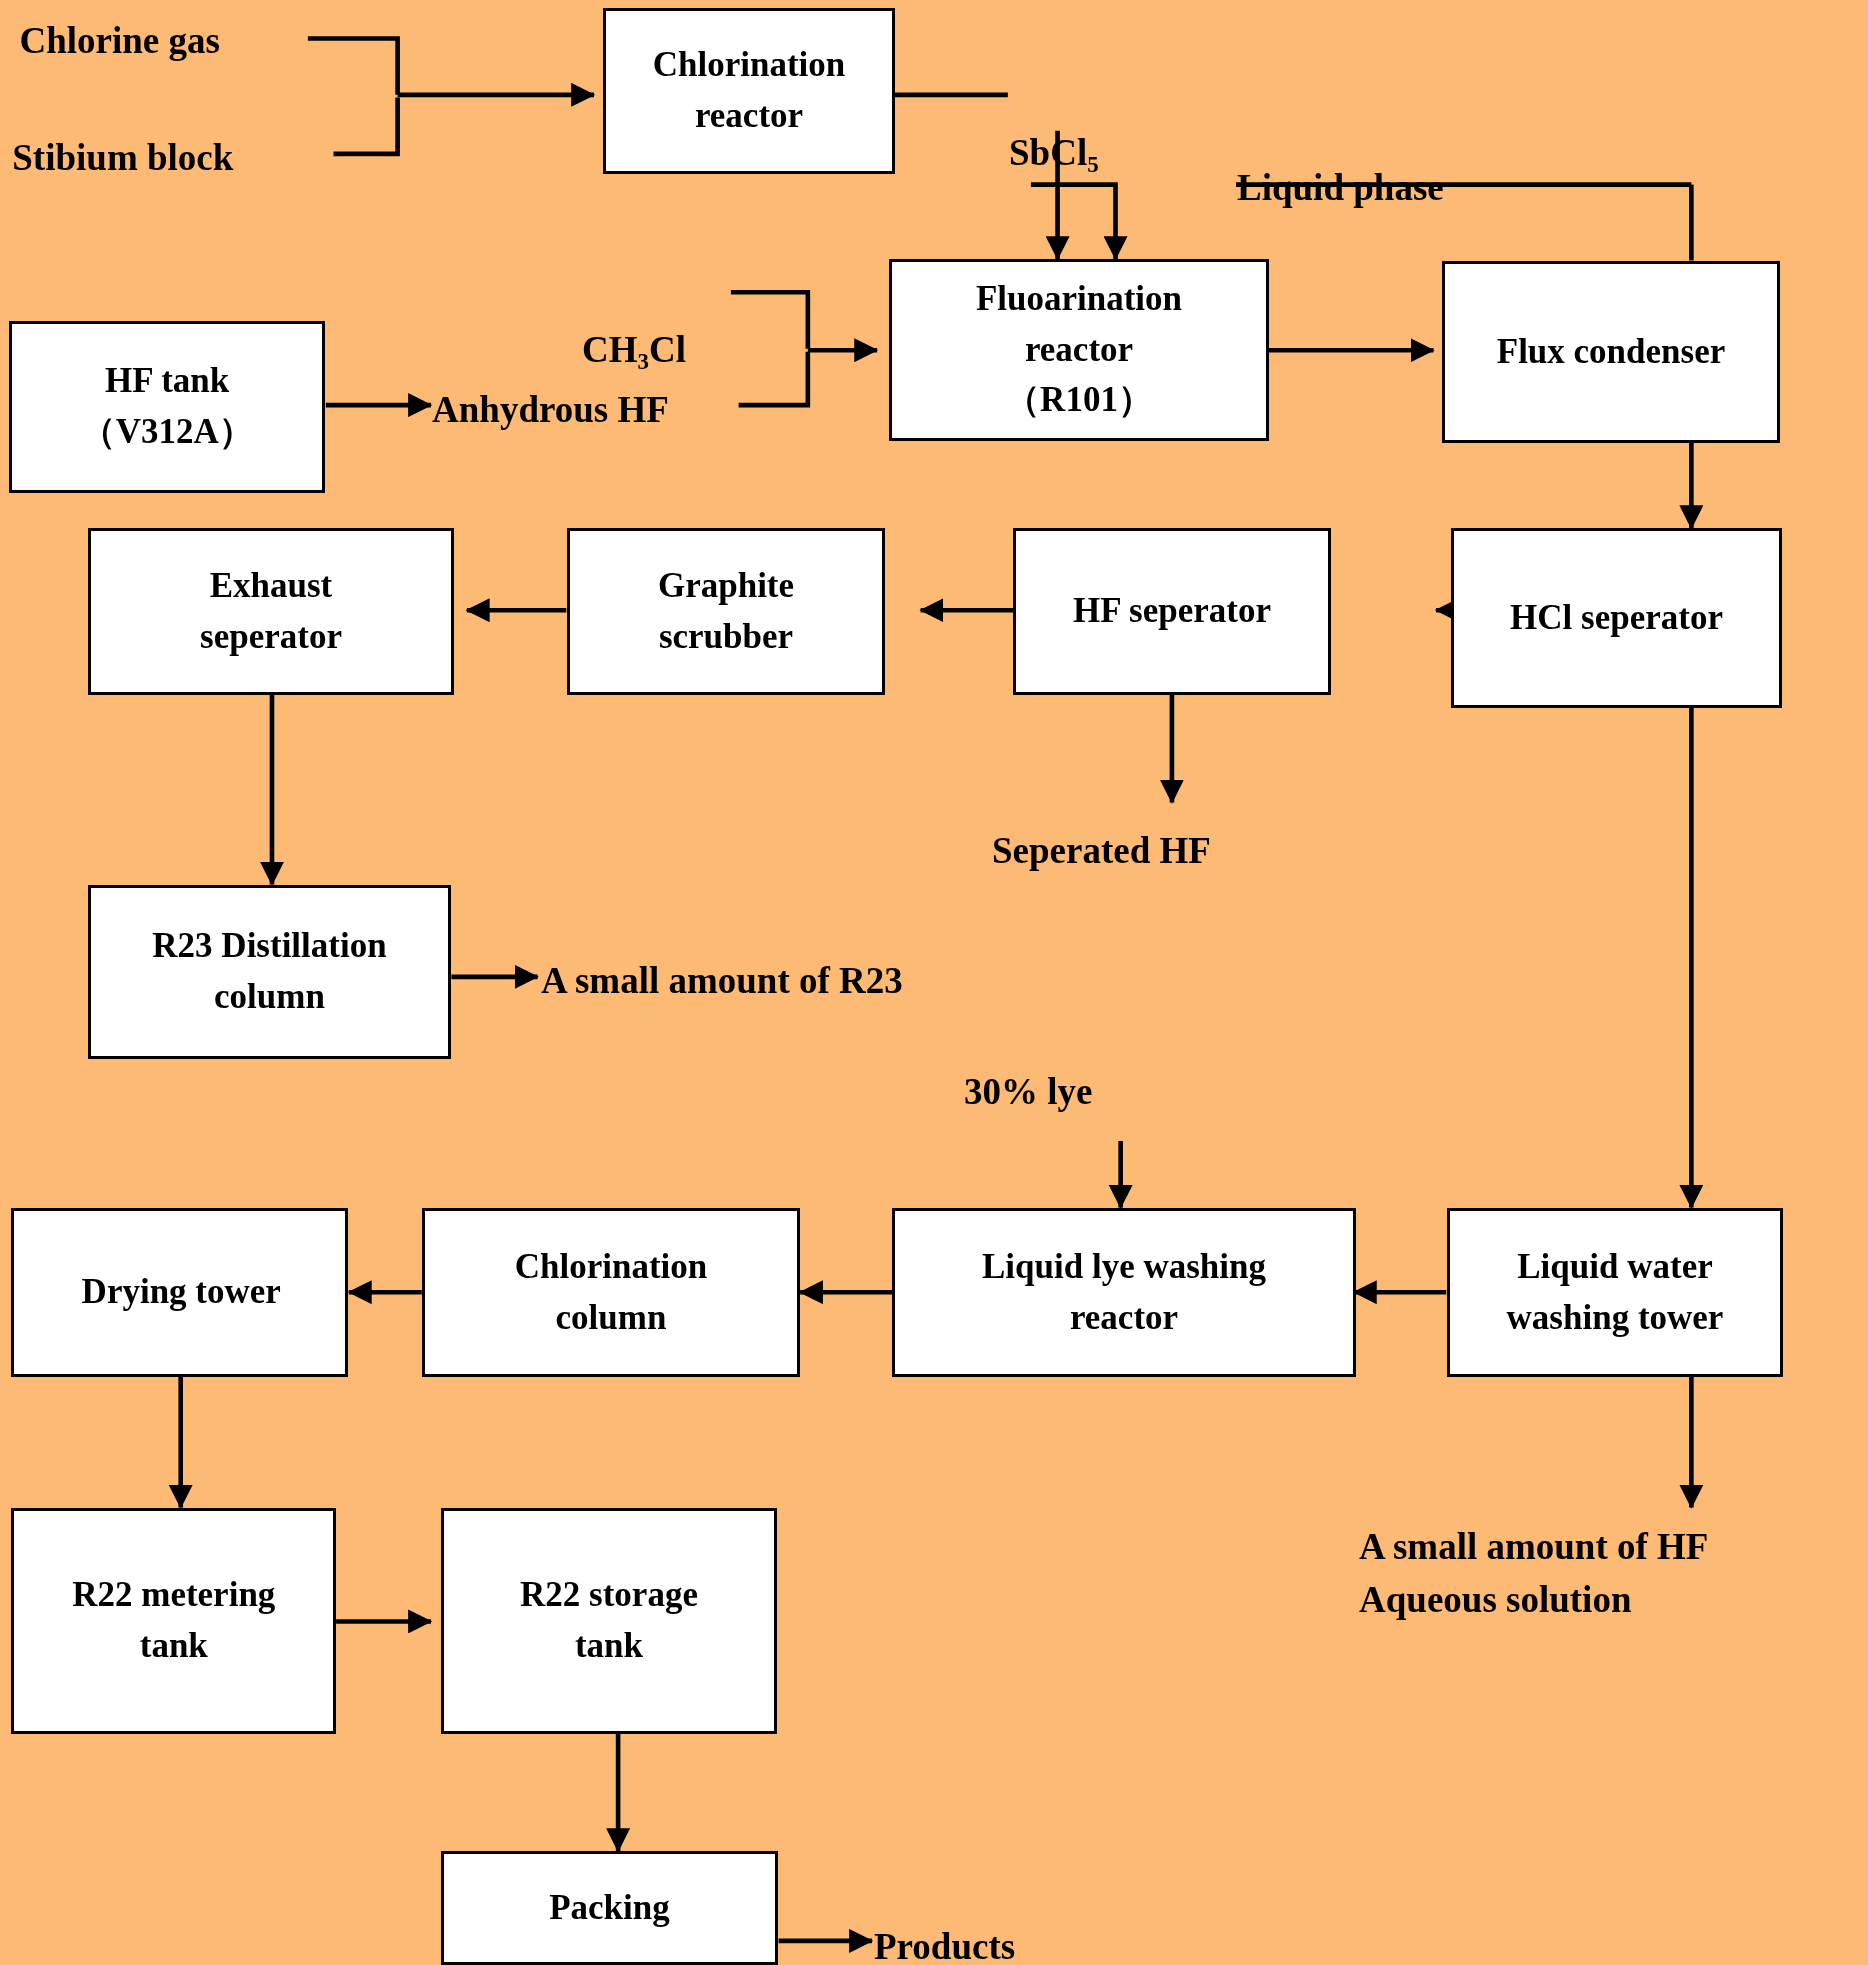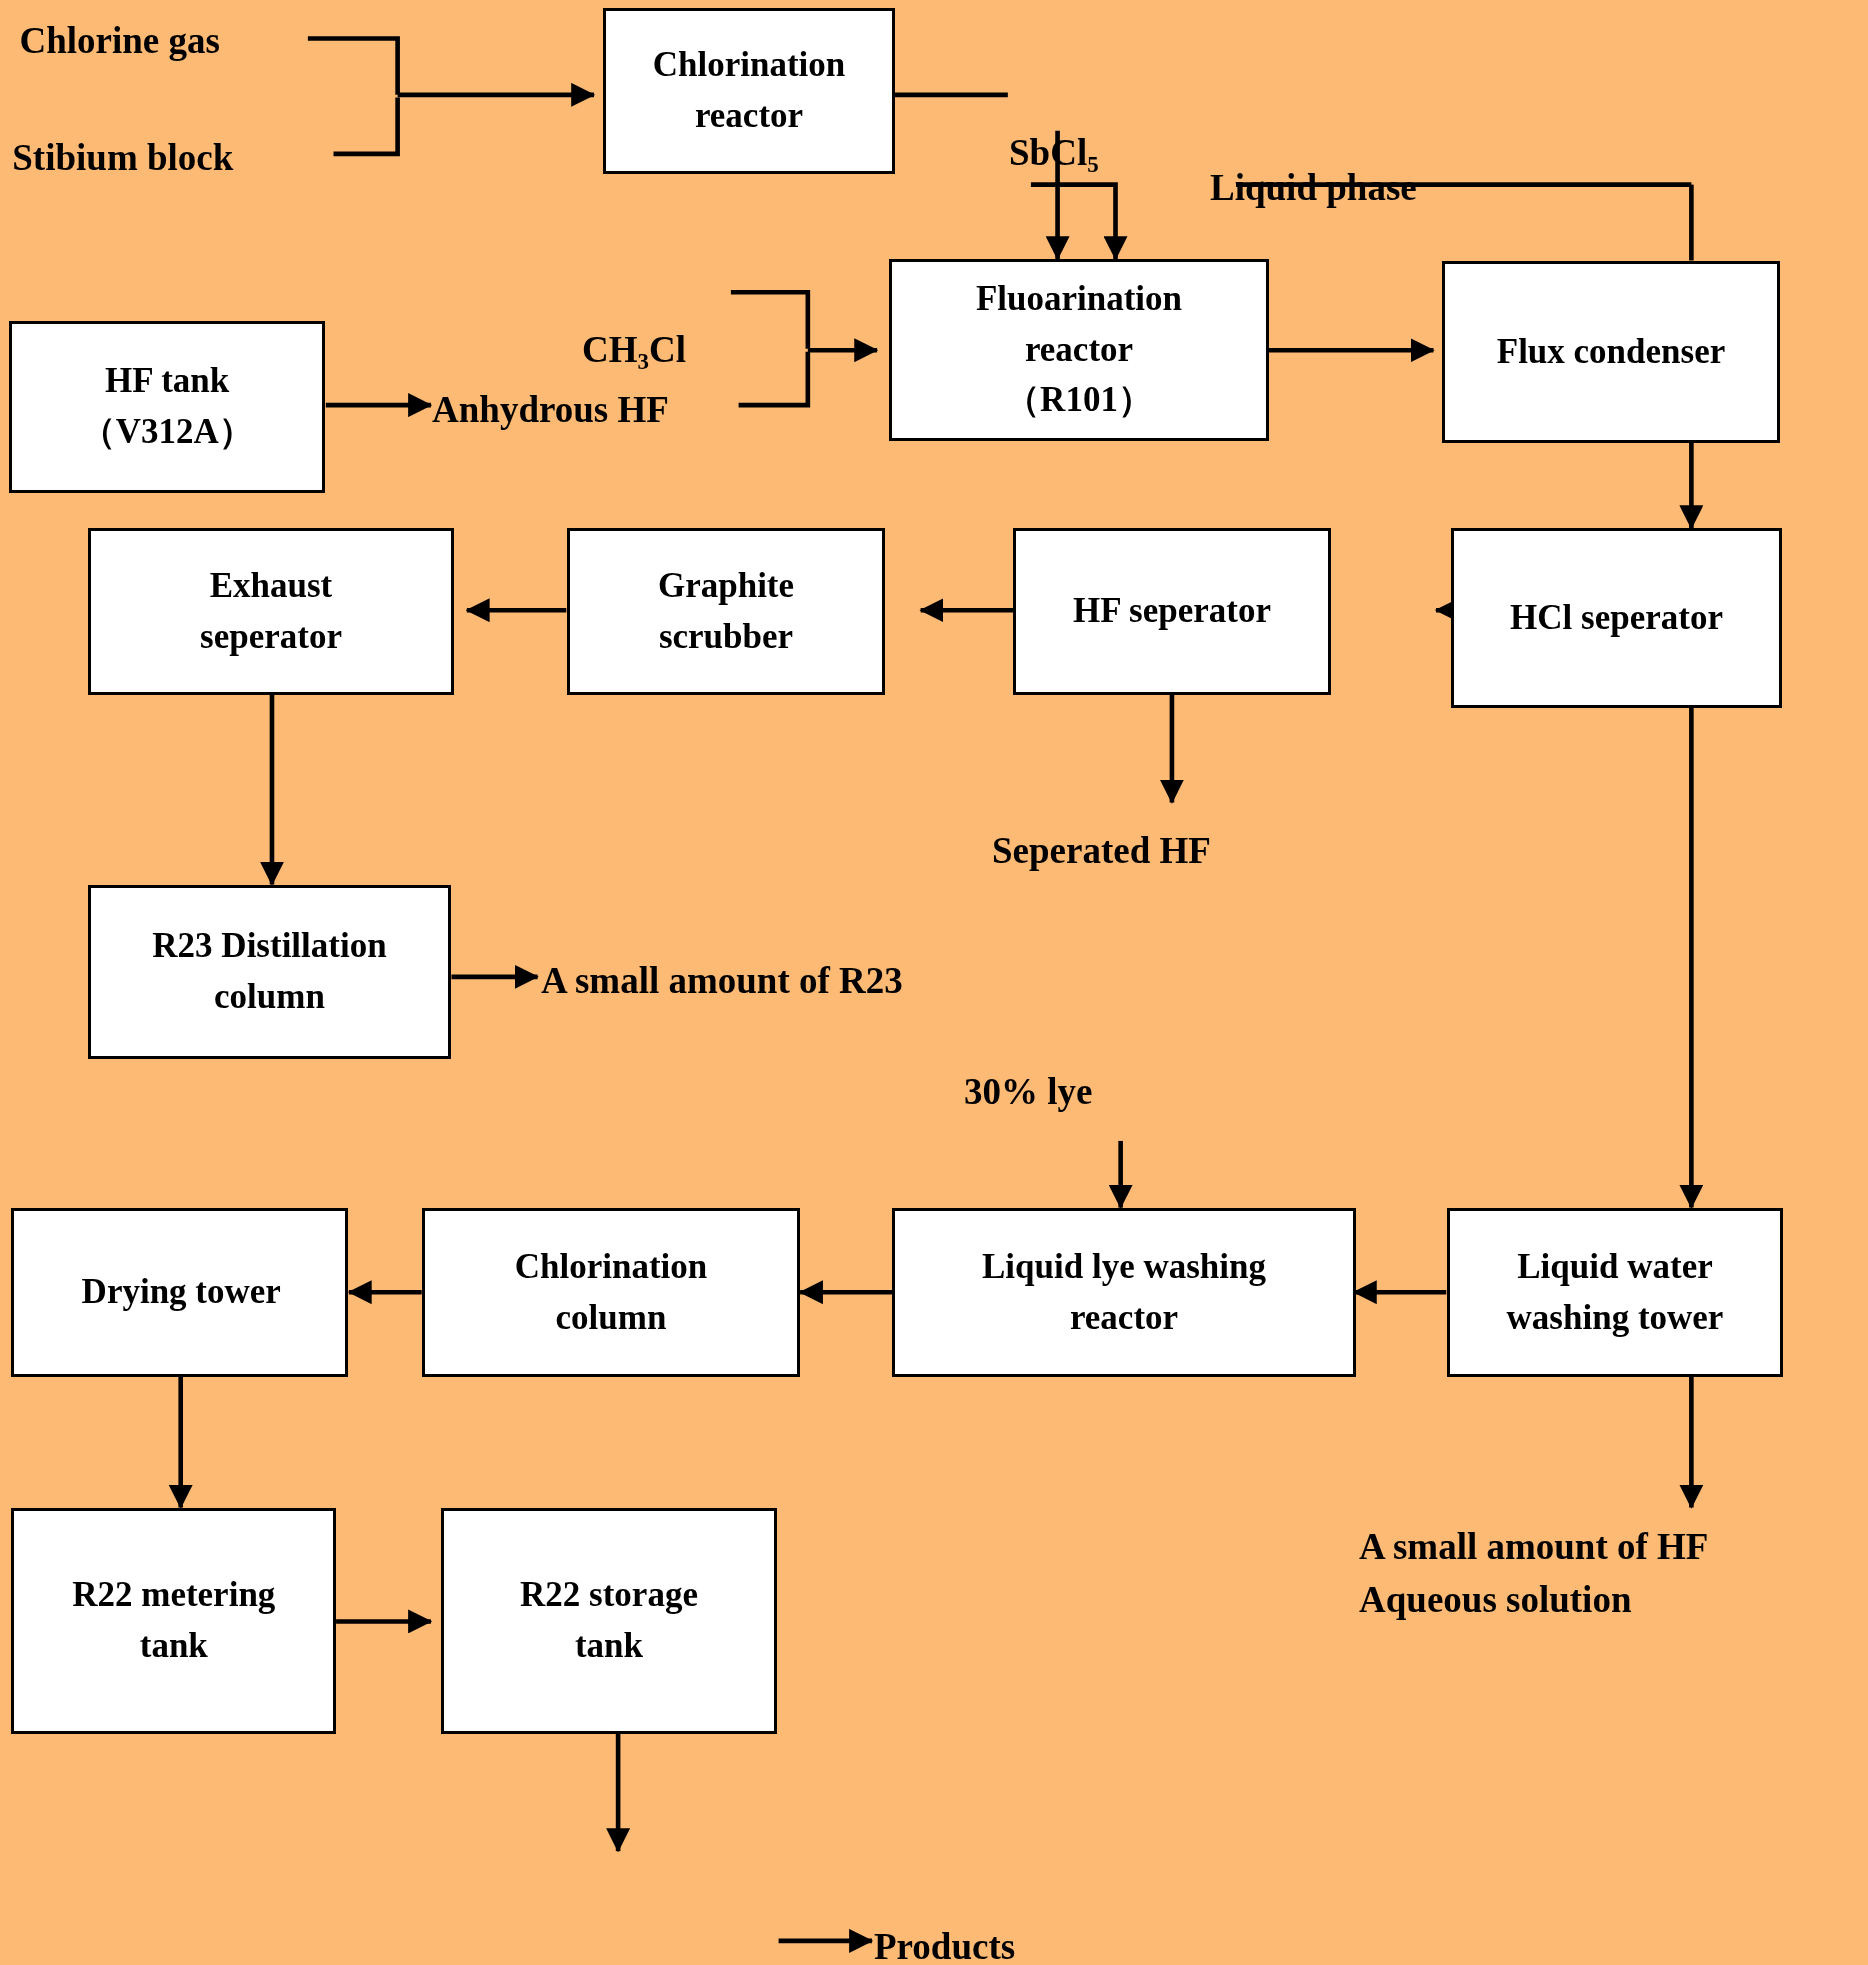--- a/index.html
+++ b/index.html
@@ -167,30 +167,33 @@
   <div class="node fs-md" style="left:11.3px;top:1508px;width:325px;height:226px;">
     <span class="lbl" style="white-space: pre-line;">R22 metering
 tank</span>
   </div>
 
   <div class="node fs-md" style="left:441px;top:1508px;width:336px;height:226px;">
     <span class="lbl" style="white-space: pre-line; text-align: center;">R22 storage
 tank</span>
   </div>
 
+  <div class="node fs-md" style="left:441px;top:1851px;width:337px;height:114px;">
+    <span class="lbl">Packing</span>
+  </div>
 
   <div class="flabel left fs-lg" style="left:19.5px;top:15.4px;width:287px;">Chlorine gas</div>
 
   <div class="flabel left fs-lg" style="left:12.3px;top:132px;width:323px;">Stibium block</div>
 
   <div class="flabel left fs-lg" style="left: 1009px; top: 74px; width: 154px; white-space: pre-line;">
     <span>SbCl</span><sub>5</sub>
   </div>
 
-  <div class="flabel left fs-lg" style="left:1210px;top:162px;width:328px;">Liquid phase</div>
+  <div class="flabel left fs-lg" style="left:1237px;top:162px;width:328px;">Liquid phase</div>
 
   <div class="flabel left fs-lg" style="left: 582px; top: 271px; width: 169px; white-space: pre-line;">
     <span>CH</span><sub>3</sub><span>Cl</span>
   </div>
 
   <div class="flabel left fs-lg" style="left:432px;top:384px;width:318px;">Anhydrous HF</div>
 
   <div class="flabel fs-lg" style="left:992px;top:825px;width:359px;">Seperated HF</div>
 
   <div class="flabel left fs-lg" style="left:541px;top:955px;width:513px;">A small amount of R23</div>

